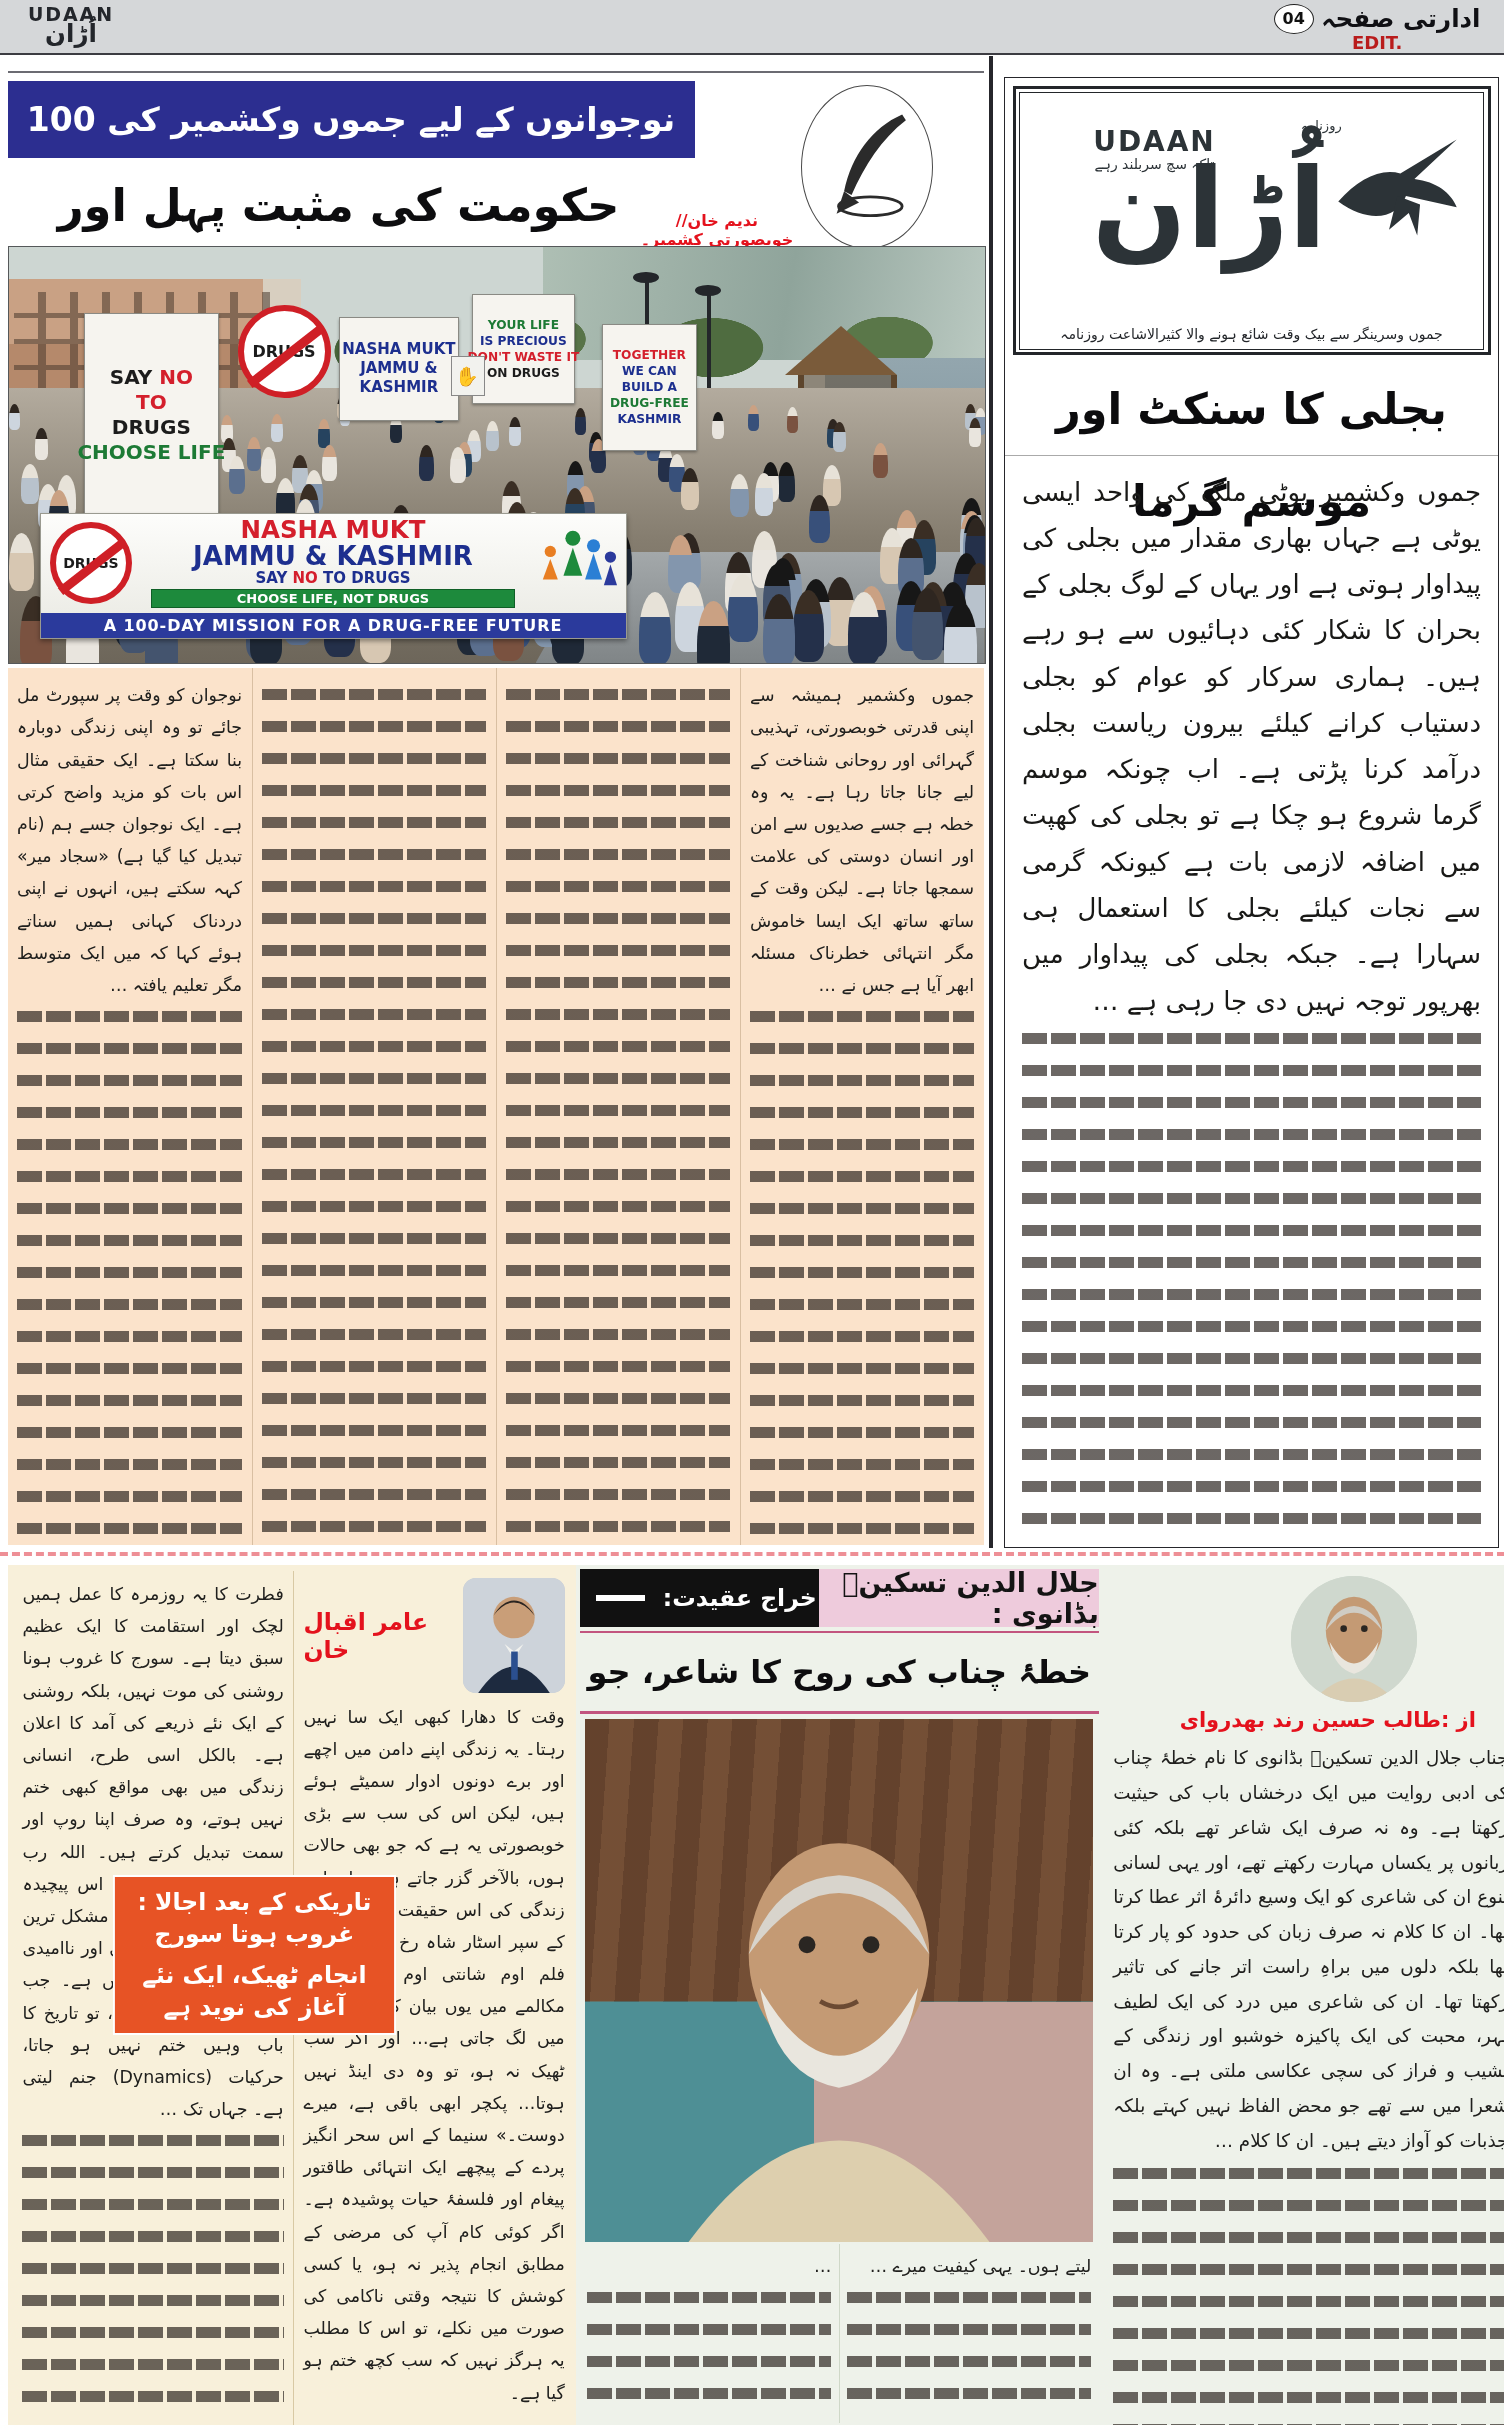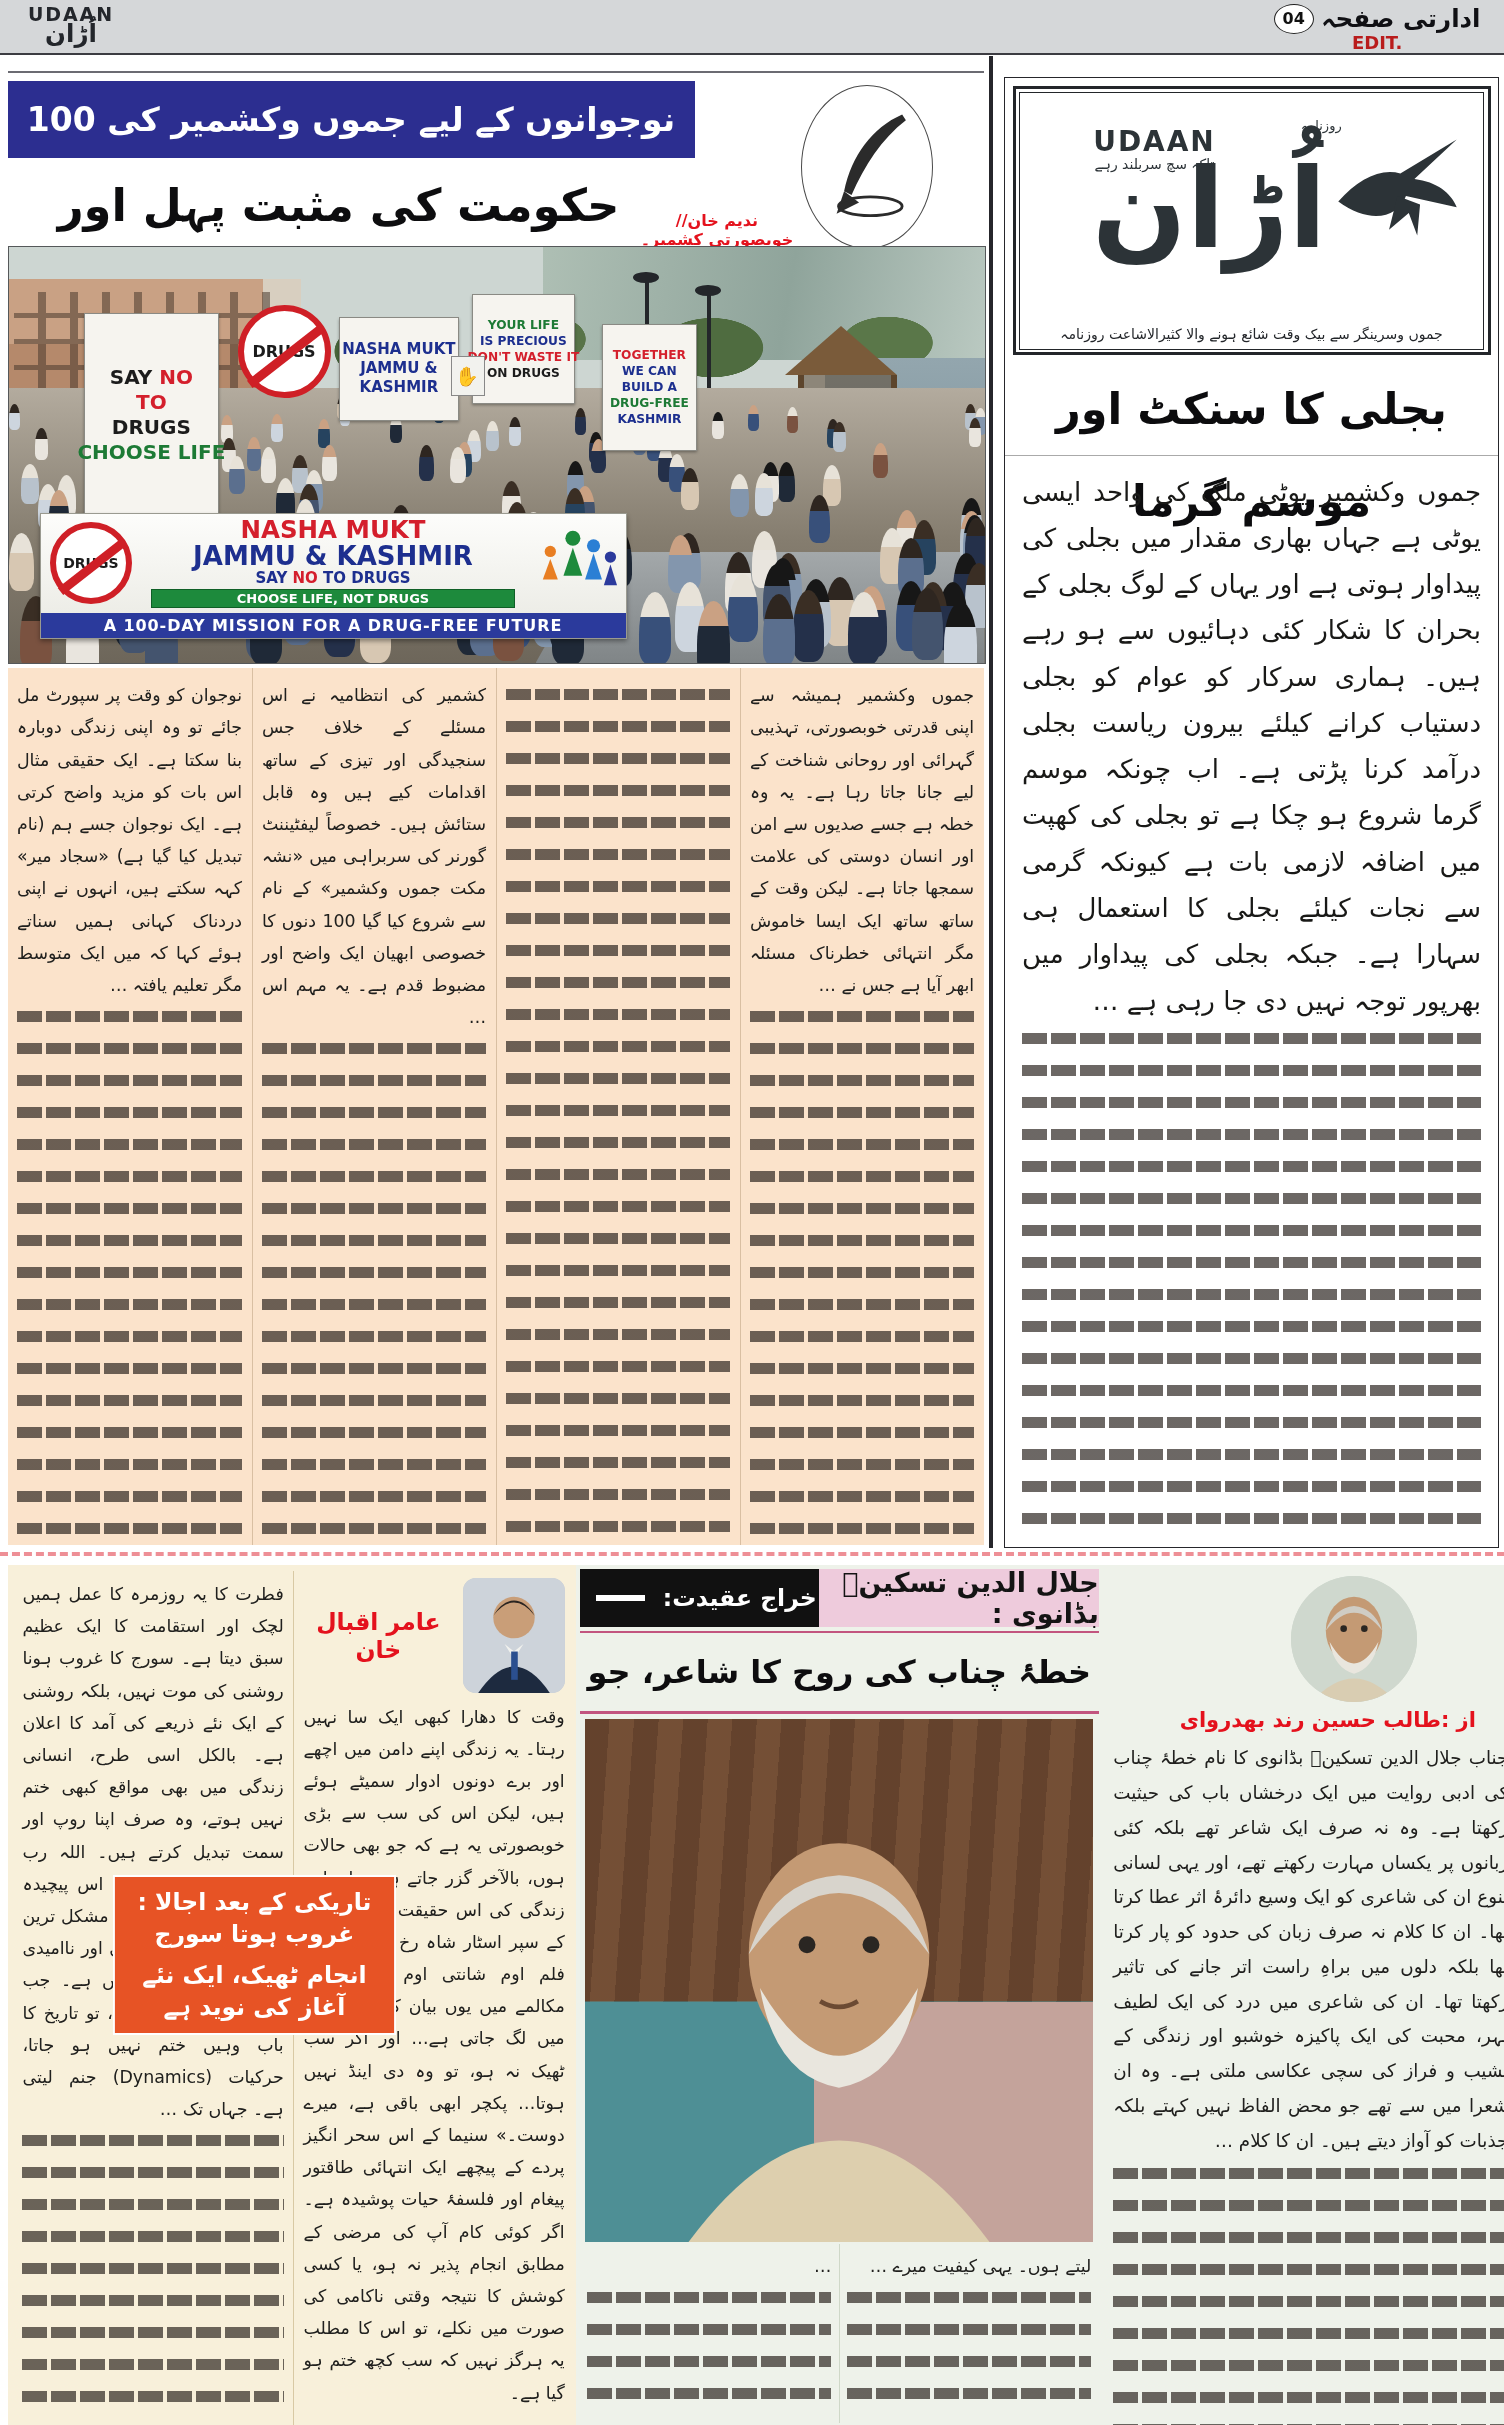--- a/index.html
+++ b/index.html
@@ -97,21 +97,21 @@
   .ed-body{--bg:#fff;flex:1;display:flex;flex-direction:column;padding:13px 17px;overflow:hidden}
   .ed-body .txt{font-size:26px;line-height:1.78;color:#191917}
   
   .dashes{left:0;top:1552px;width:1505px;height:0;border-top:4.7px dashed #ee8f96}
   .zone{overflow:hidden}
   .zoneA{left:7.5px;top:1565px;width:561px;height:854px;background:#f8f0da;display:flex;flex-direction:row-reverse;gap:0;padding:5.6px;position:absolute}
   .zcol{--bg:#f8f0da;flex:1;display:flex;flex-direction:column;padding:7.5px 9.4px;overflow:hidden}
   .zcol+.zcol{border-right:0.9px solid #d8c9a4}
   .authorRow{display:flex;flex-direction:row-reverse;align-items:center;gap:9.4px;margin-bottom:7.5px}
   .authorRow .aphoto{width:102px;height:115px;border-radius:13px;overflow:hidden;flex:none;background:#c7ccd2}
-  .aname{color:#e4121d;font-weight:bold;font-size:23.5px;text-align:center;flex:1}
+  .aname{color:#e4121d;font-weight:bold;font-size:23.5px;text-align:left;flex:1}
   .quotebox{left:105px;top:310px;width:265px;height:149px;background:#e75325;color:#fff;text-align:center;
      display:flex;flex-direction:column;justify-content:center;gap:9.4px;padding:5.6px 9.4px;position:absolute;box-shadow:0 0 0 1.9px #fff inset}
   .quotebox div{font-size:23.5px;font-weight:bold;line-height:1.35}
   .zoneB{left:576px;top:1565px;width:519px;height:854px;background:#eef2ea;position:absolute;display:flex;flex-direction:column;padding:3.8px}
   .band{flex:none;height:58px;display:flex}
   .band .bdash{width:81px;background:#111;display:flex;align-items:center;justify-content:center}
   .band .bdash i{display:block;width:49px;height:5.6px;background:#fff}
   .band .blabel{width:158px;background:#111;color:#fff;font-weight:bold;font-size:23.5px;display:flex;align-items:center;justify-content:center}
   .band .bname{flex:1;background:#eecbdc;color:#141414;font-weight:bold;font-size:27px;display:flex;align-items:center;justify-content:center}
   .mag-rule{height:2.8px;background:#c2557f;margin:3.8px 0;flex:none}
@@ -410,21 +410,20 @@
 <div class="abs bodygrid">
   <div class="col">
       <div class="txt rtl">جموں وکشمیر ہمیشہ سے اپنی قدرتی خوبصورتی، تہذیبی گہرائی اور روحانی شناخت کے لیے جانا جاتا رہا ہے۔ یہ وہ خطہ ہے جسے صدیوں سے امن اور انسان دوستی کی علامت سمجھا جاتا ہے۔ لیکن وقت کے ساتھ ساتھ ایک ایسا خاموش مگر انتہائی خطرناک مسئلہ ابھر آیا ہے جس نے …</div>
       <div class="greek"></div>
     </div>
   <div class="col">
       <div class="txt rtl"></div>
       <div class="greek"></div>
     </div>
   <div class="col">
-      <div class="txt rtl">کشمیر کی انتظامیہ نے اس مسئلے کے خلاف جس سنجیدگی اور تیزی کے ساتھ اقدامات کیے ہیں وہ قابل ستائش ہیں۔ خصوصاً لیفٹیننٹ گورنر کی سربراہی میں «نشہ مکت جموں وکشمیر» کے نام سے شروع کیا گیا 100 دنوں کا خصوصی ابھیان ایک واضح اور مضبوط قدم ہے۔ یہ مہم اس …</div>
       <div class="greek"></div>
     </div>
   <div class="col">
       <div class="txt rtl">نوجوان کو وقت پر سپورٹ مل جائے تو وہ اپنی زندگی دوبارہ بنا سکتا ہے۔ ایک حقیقی مثال اس بات کو مزید واضح کرتی ہے۔ ایک نوجوان جسے ہم (نام تبدیل کیا گیا ہے) «سجاد میر» کہہ سکتے ہیں، انہوں نے اپنی دردناک کہانی ہمیں سناتے ہوئے کہا کہ میں ایک متوسط مگر تعلیم یافتہ …</div>
       <div class="greek"></div>
     </div>
 </div>
 
 <div class="abs vrule"></div>
 <div class="abs edbox">

